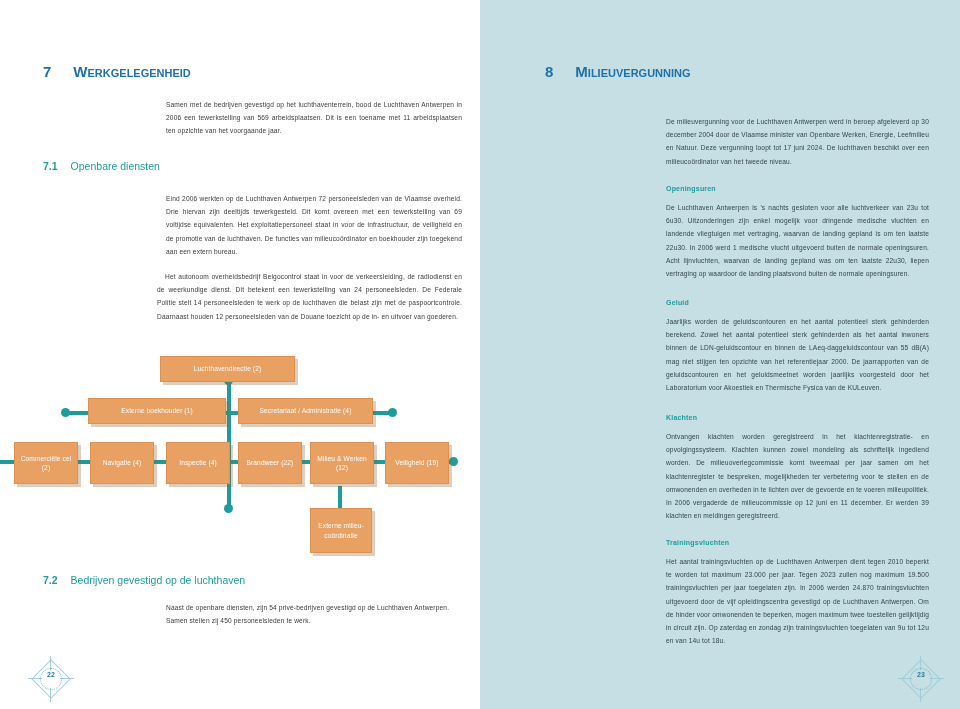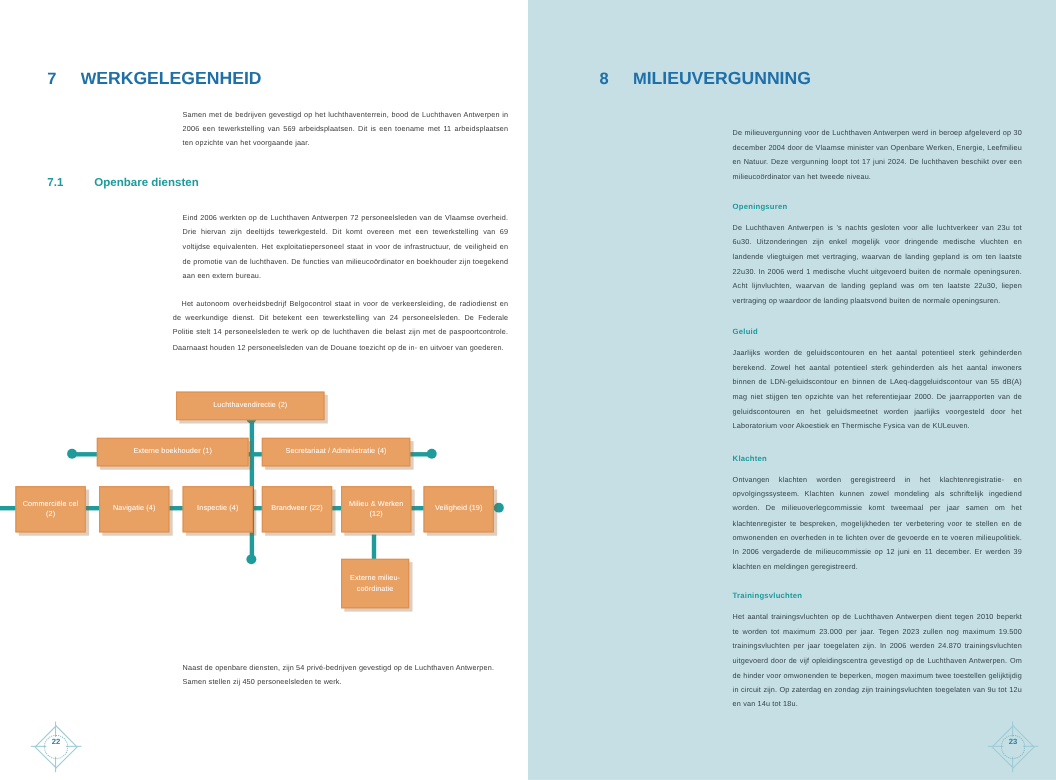--- a/index.html
+++ b/index.html
@@ -17,25 +17,25 @@
 
   
   .sec-head{position:absolute;display:flex;align-items:baseline;}
   .sec-num{
     color:#1f6fa8;font-weight:bold;font-size:15px;letter-spacing:0;
   }
   .sec-title{
     color:#1f6fa8;font-weight:bold;font-size:15px;margin-left:22px;
     text-transform:uppercase;
   }
-  .sec-title .small{font-size:16px;}
+  .sec-title .small{font-size:11px;}
 
   .sub-head{position:absolute;display:flex;align-items:flex-end;}
   .sub-num{color:#1f9b9b;font-weight:bold;font-size:10.5px;}
-  .sub-title{color:#1f9b9b;font-weight:bold;font-size:10.5px;margin-left:28px;}
+  .sub-title{color:#1f9b9b;font-weight:normal;font-size:10.5px;margin-left:13px;}
 
   
   .para{
     position:absolute;
     font-size:6.6px;
     line-height:13.2px;
     color:#3b3b3b;
     text-align:justify;
     letter-spacing:.15px;
   }
@@ -142,20 +142,24 @@
     <div class="obox" style="left:14px;top:92px;width:64px;height:42px;">Commerciële cel (2)</div>
     <div class="obox" style="left:90px;top:92px;width:64px;height:42px;">Navigatie (4)</div>
     <div class="obox" style="left:166px;top:92px;width:64px;height:42px;">Inspectie (4)</div>
     <div class="obox" style="left:238px;top:92px;width:64px;height:42px;">Brandweer (22)</div>
     <div class="obox" style="left:310px;top:92px;width:64px;height:42px;">Milieu &amp; Werken (12)</div>
     <div class="obox" style="left:385px;top:92px;width:64px;height:42px;">Veiligheid (19)</div>
 
     <div class="obox" style="left:310px;top:158px;width:62px;height:45px;">Externe milieu-coördinatie</div>
   </div>
 
+  <div class="sub-head" style="left:43px;top:574px;">
+    <span class="sub-num">7.2</span>
+    <span class="sub-title">Bedrijven gevestigd op de luchthaven</span>
+  </div>
 
   <div class="para" style="left:166px;top:601px;width:296px;text-align:left;">Naast de openbare diensten, zijn 54 privé-bedrijven gevestigd op de Luchthaven Antwerpen. Samen stellen zij 450 personeelsleden te werk.</div>
 
   <div class="pmark" style="left:28px;top:656px;">
     <div class="hline"></div>
     <div class="vline"></div>
     <div class="diamond"></div>
     <div class="numbg"></div>
     <div class="ring"></div>
     <div class="num">22</div>

